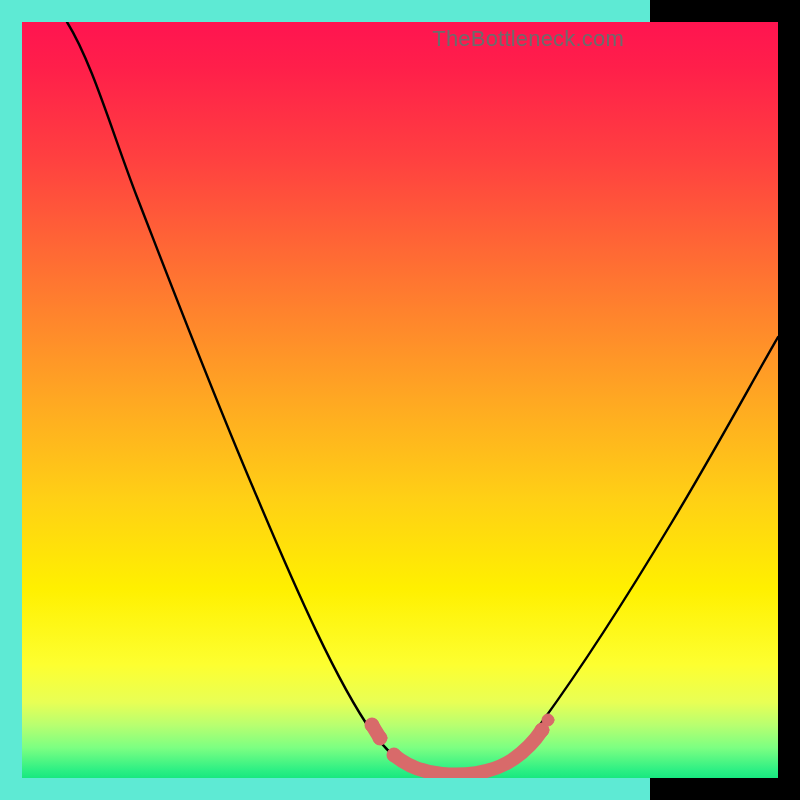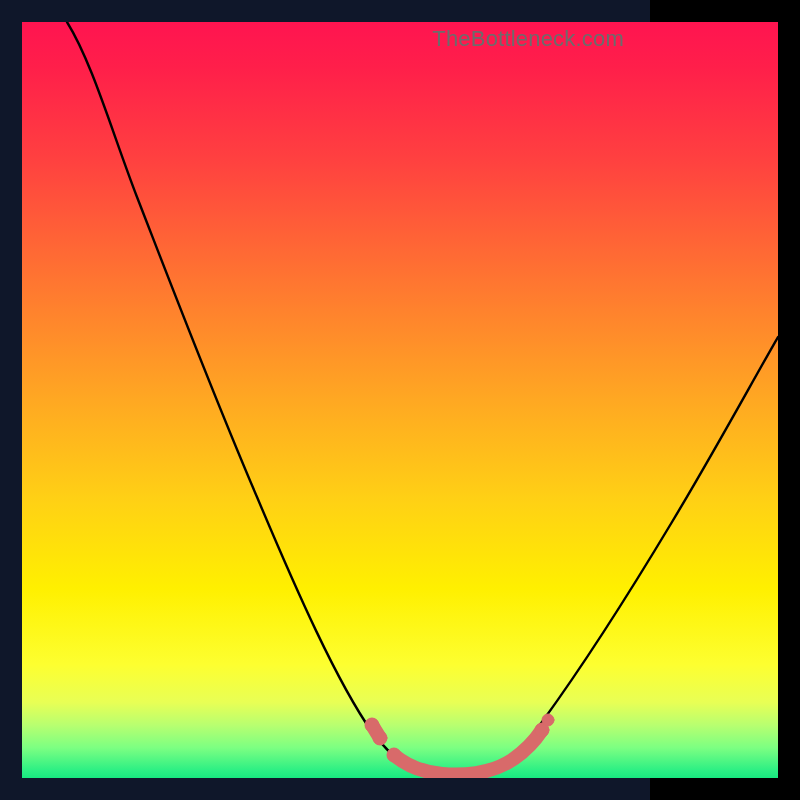--- a/index.html
+++ b/index.html
@@ -10,21 +10,21 @@
     background: #000000;
     overflow: hidden;
     font-family: Arial, Helvetica, sans-serif;
   }
   .frame {
     position: absolute;
     top: 0;
     left: 0;
     width: 650px;
     height: 800px;
-    background: #0f172a;
+    background: #5eead4;
   }
   .plot-area {
     position: absolute;
     top: 22px;
     left: 22px;
     width: 756px;
     height: 756px;
     overflow: hidden;
   }
   .gradient {

